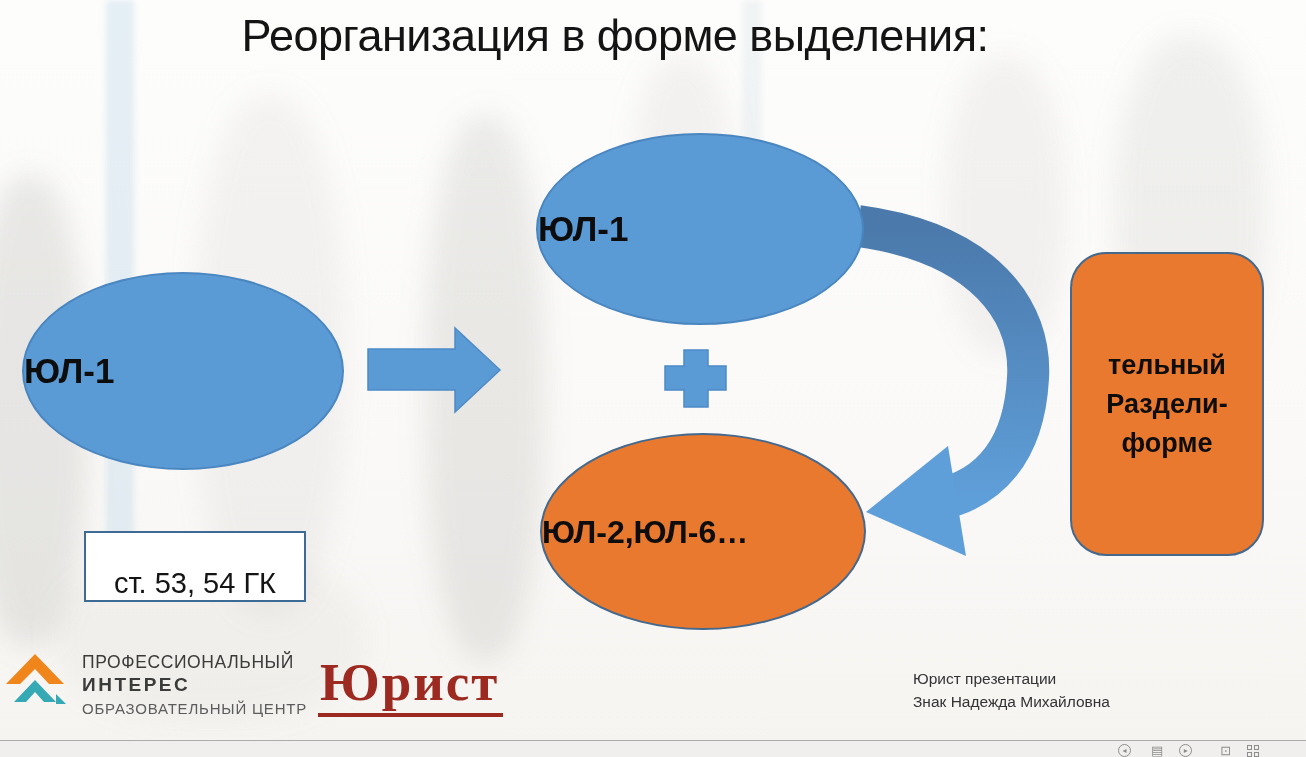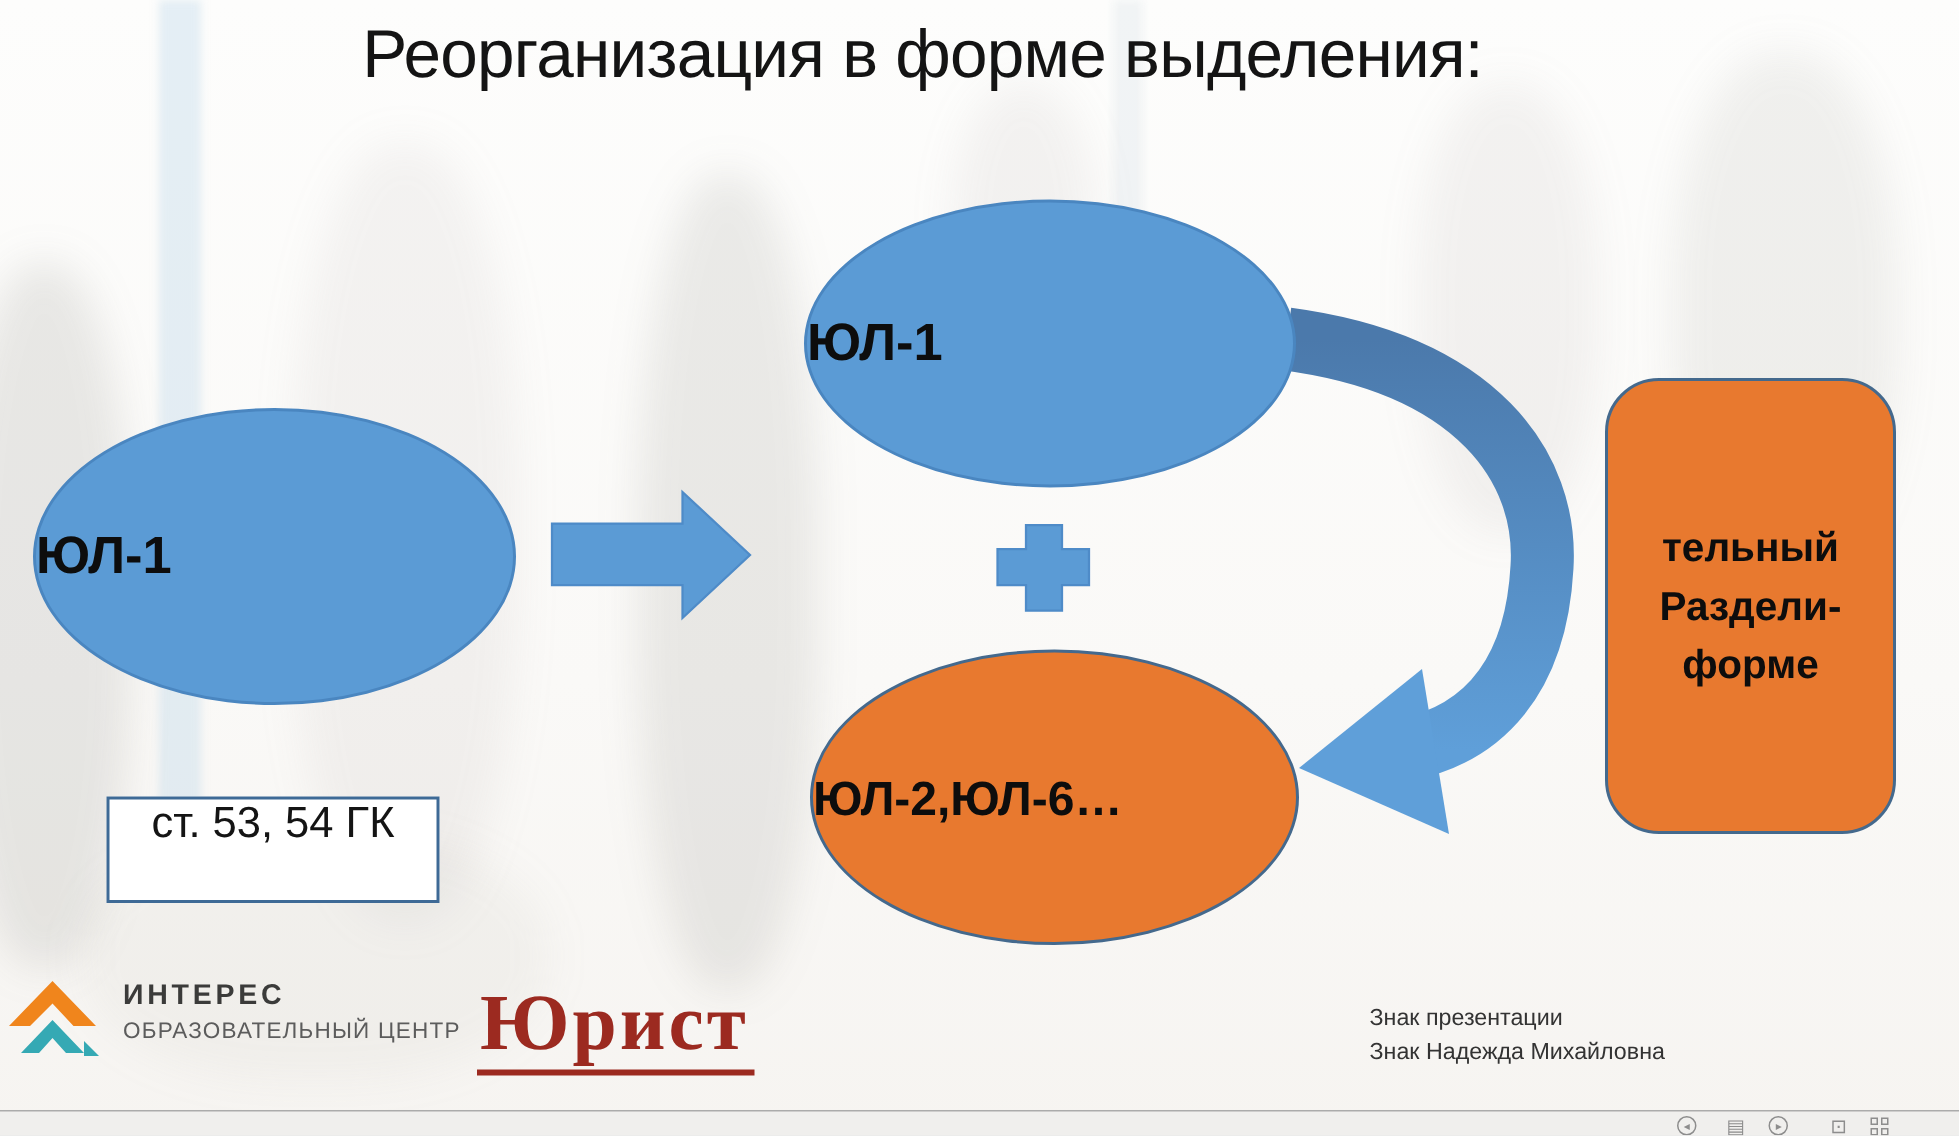--- a/index.html
+++ b/index.html
@@ -37,22 +37,22 @@
   .el-top{left:536px;top:133px;width:324px;height:188px;font-size:35px;}
   .el-bottom{left:540px;top:433px;width:322px;height:193px;font-size:32px;line-height:56px;flex-direction:row;}
   
   .balance{
     position:absolute;left:1070px;top:252px;width:190px;height:300px;border-radius:36px;
     background:#E8792F;border:2px solid #44698D;display:flex;flex-direction:column;
     align-items:center;justify-content:center;font-weight:bold;font-size:27px;line-height:39px;color:#0d0d0d;
   }
   
   .lawbox{
-    position:absolute;left:71px;top:531px;width:218px;height:67px;background:#fff;
-    border:2px solid #3E6A96;display:flex;align-items:flex-start;justify-content:center;
+    position:absolute;left:84px;top:531px;width:218px;height:67px;background:#fff;
+    border:2px solid #3E6A96;display:flex;align-items:flex-end;justify-content:center;
     font-size:29px;color:#141414;
   }
   
   .overlay{position:absolute;inset:0;pointer-events:none;}
   
   .edu-logo{position:absolute;left:4px;top:650px;}
   .edu-text{position:absolute;left:82px;top:652px;color:#3b3b3a;}
   .edu-l1{font-size:17.5px;letter-spacing:.6px;font-weight:500;}
   .edu-l2{font-size:19px;font-weight:bold;letter-spacing:2.5px;margin-top:1px;}
   .edu-l3{font-size:15px;color:#5c5c5c;letter-spacing:.8px;margin-top:4px;}
@@ -142,29 +142,30 @@
   <div class="lawbox">
     <span>ст. 53, 54 ГК</span>
   </div>
 
   <svg class="edu-logo" width="64" height="62" viewBox="0 0 64 62">
     <polygon points="2,34 31,4 60,34 45,34 31,19 16,34" fill="#F0851C"></polygon>
     <polygon points="10,52 31,30 52,52 40,52 31,42 22,52" fill="#35A9B4"></polygon>
     <polygon points="52,44 62,54 52,54" fill="#35A9B4"></polygon>
   </svg>
   <div class="edu-text">
+    <div class="edu-l1">ПРОФЕССИОНАЛЬНЫЙ</div>
     <div class="edu-l2">ИНТЕРЕС</div>
     <div class="edu-l3">ОБРАЗОВАТЕЛЬНЫЙ ЦЕНТР</div>
   </div>
 
   <div class="jurist">Юрист</div>
 
 
   <div class="author">
-    <div>Знак презентации</div>
+    <div>Юрист презентации</div>
     <div>Знак Надежда Михайловна</div>
   </div>
 
   <div class="statusbar">
     <div class="sb-controls">
       <span class="circle-btn">◂</span>
       <span class="glyph-btn sp18">▤</span>
       <span class="circle-btn sp16">▸</span>
       <span class="glyph-btn sp26">⊡</span>
       <span class="grid-icon sp16">

